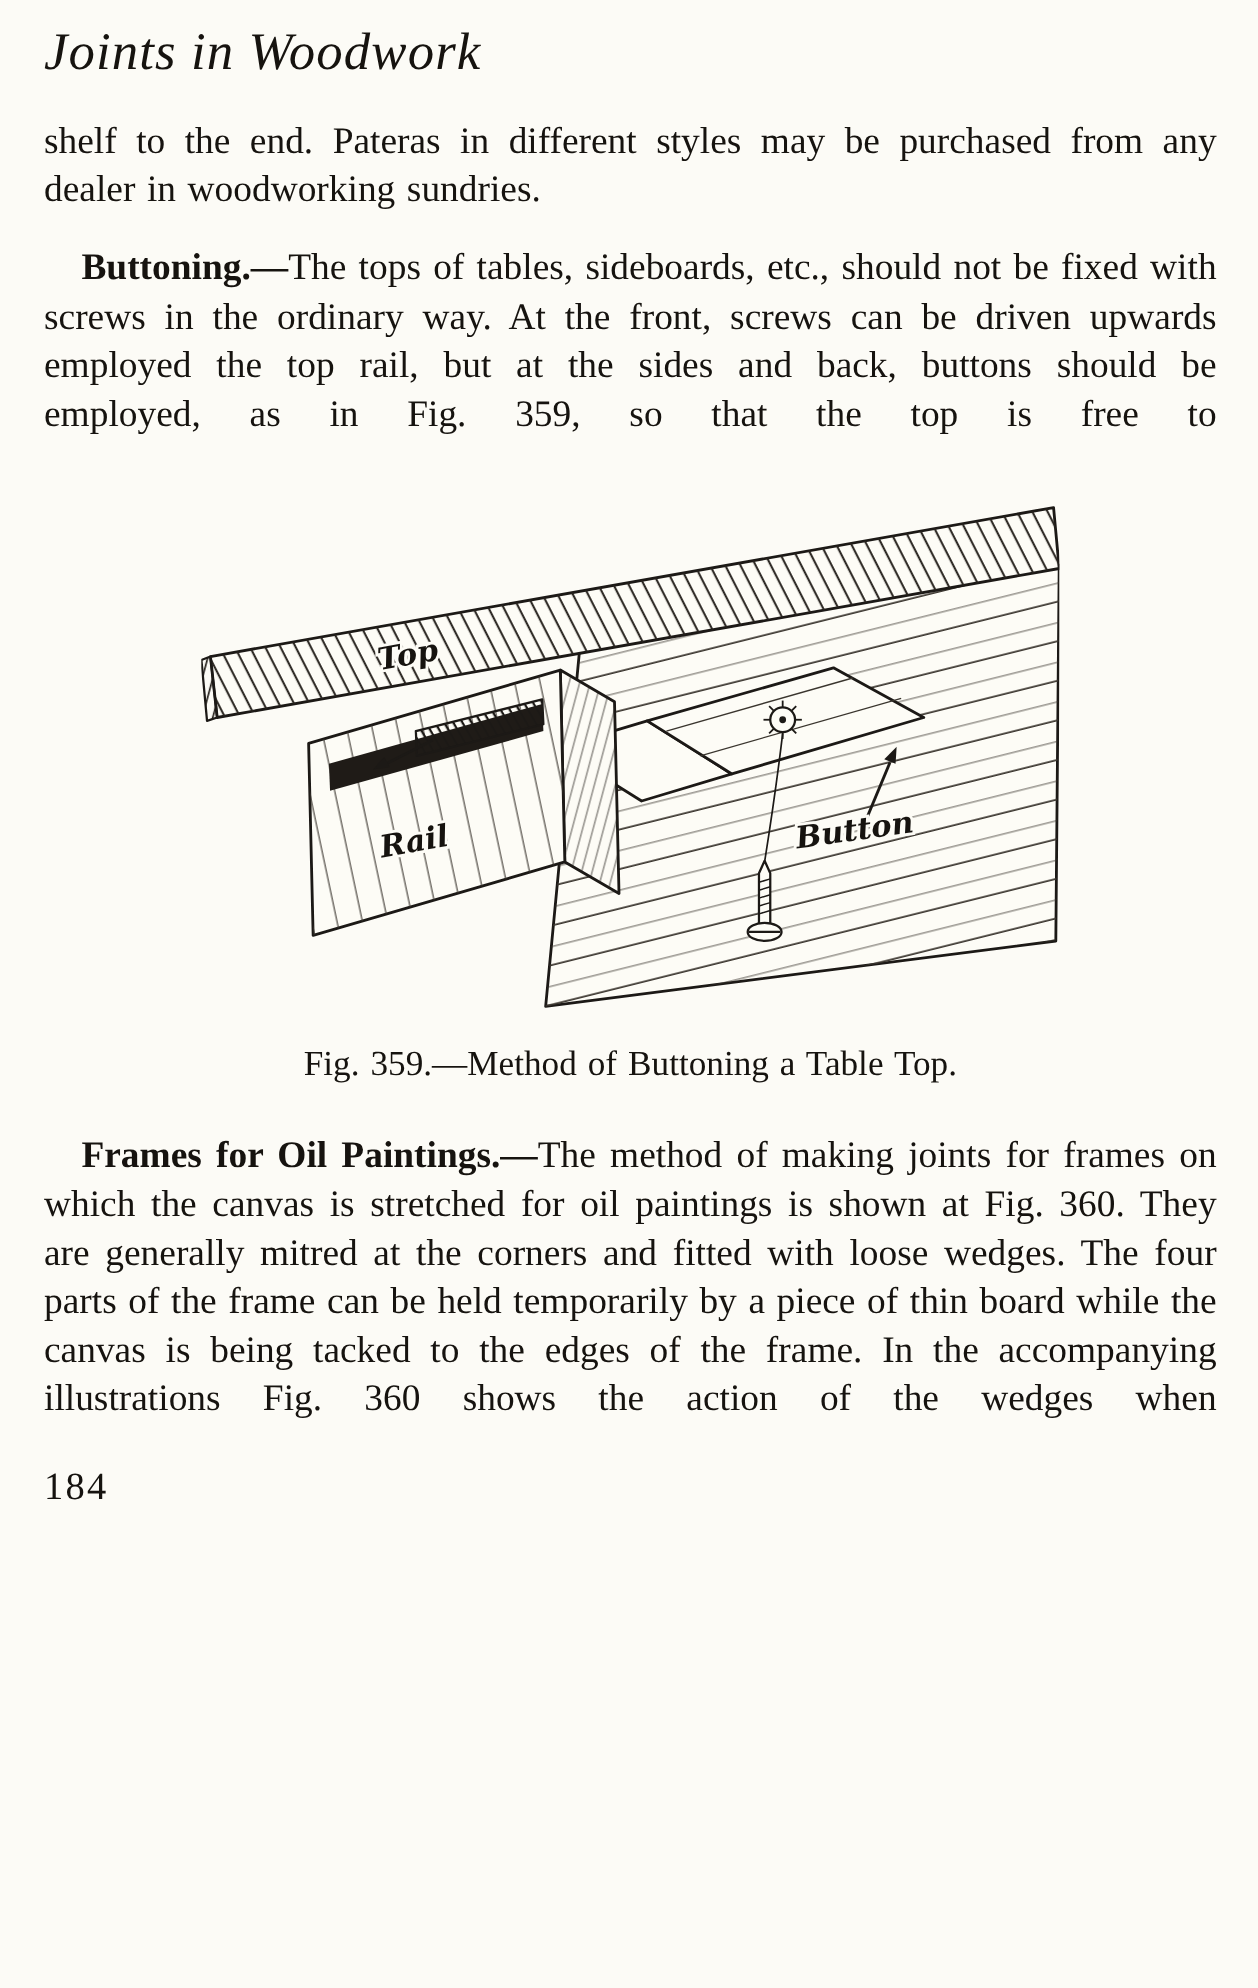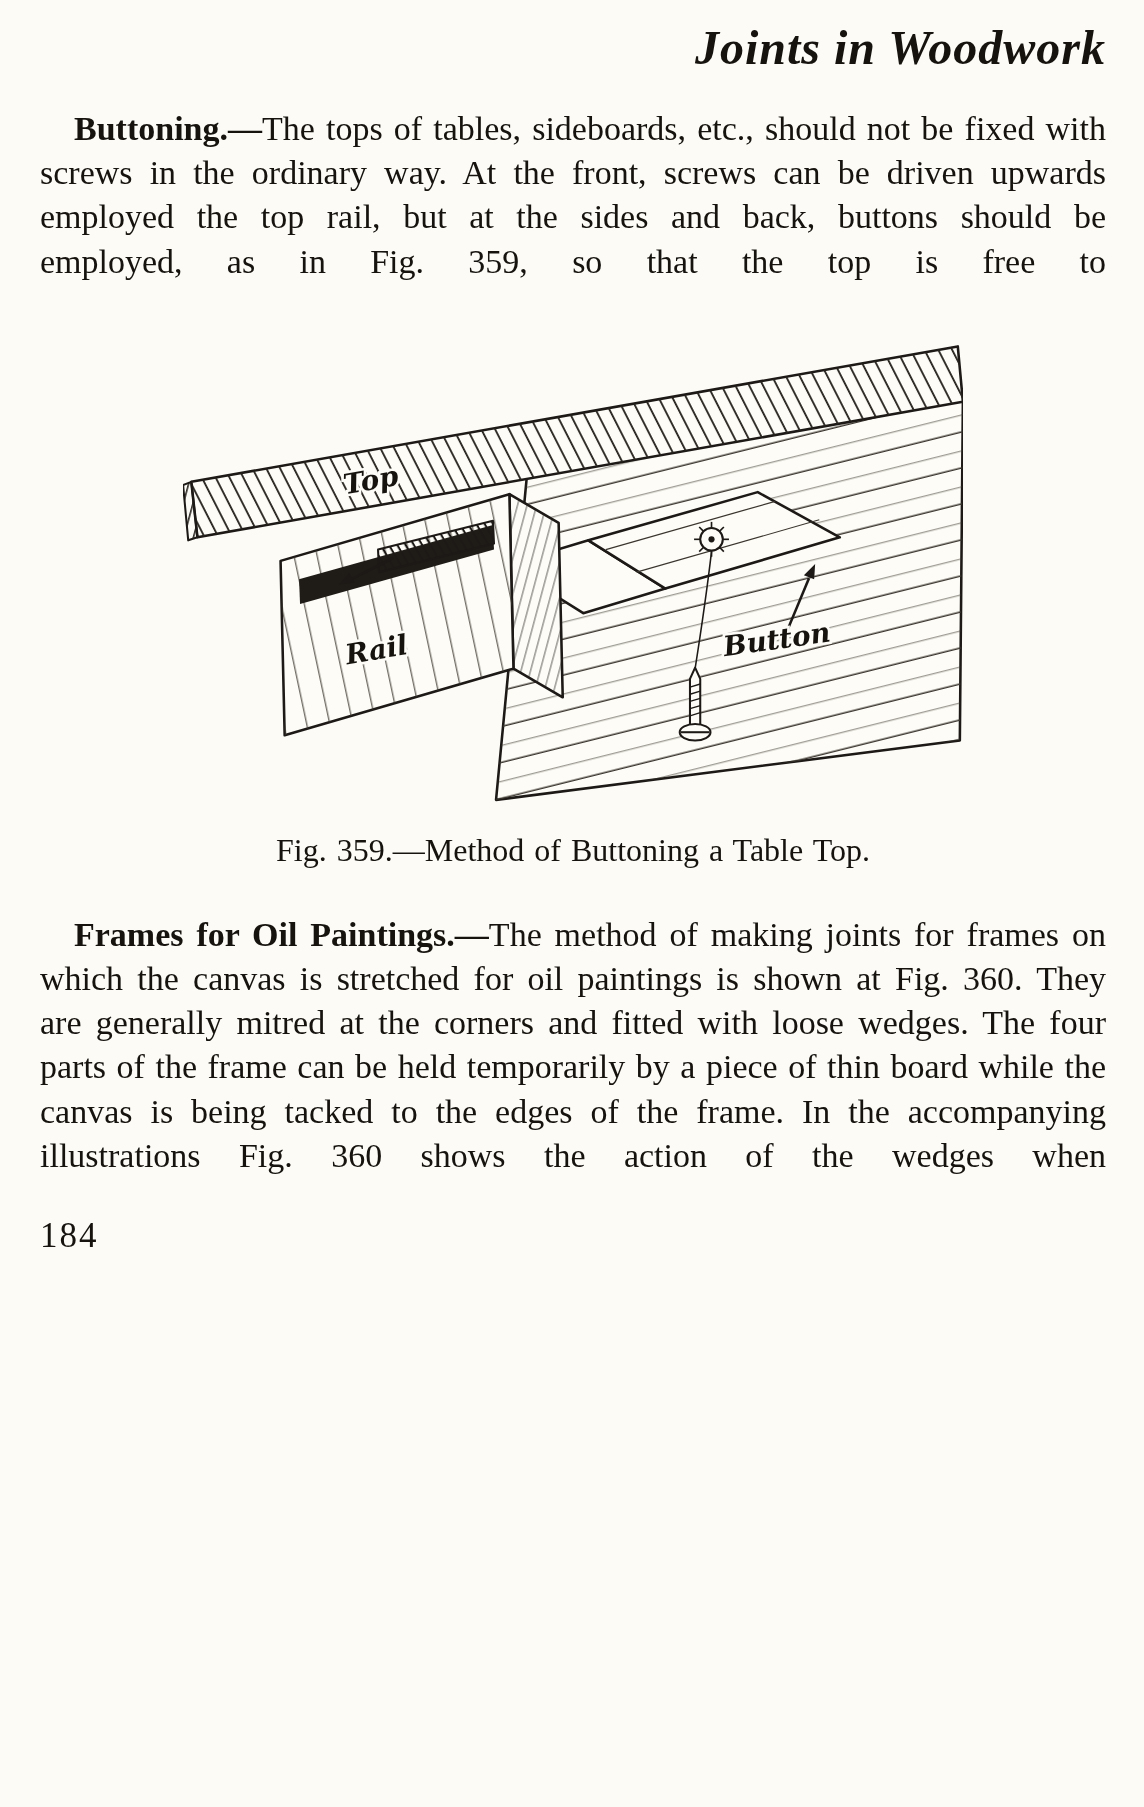--- a/index.html
+++ b/index.html
@@ -8,23 +8,23 @@
     width: 1144px;
     height: 1807px;
     box-sizing: border-box;
     padding: 14px 38px 0 40px;
     background: #fcfbf6;
     font-family: "Liberation Serif", serif;
     color: #16130f;
     overflow: hidden;
   }
   h1.book-title {
-    text-align: right;
+    text-align: left;
     font-style: italic;
-    font-weight: 700;
+    font-weight: 400;
     font-size: 48px;
     letter-spacing: 1px;
     margin: 6px 0 32px 0;
   }
   p.body-par {
     font-size: 34px;
     line-height: 1.30;
     margin: 0;
     text-align: justify;
     word-spacing: 2px;
@@ -62,20 +62,21 @@
     stroke-width: 5px;
   }
 </style>
 </head>
 <body>
 
 <div class="page">
 
   <h1 class="book-title">Joints in Woodwork</h1>
 
+  <p class="body-par mb"><span>shelf to the end.  Pateras in different styles may be purchased from any dealer in woodworking sundries.</span></p>
 
   <p class="body-par indent jlast"><b class="lead">Buttoning.—</b><span>The tops of tables, sideboards, etc., should not be fixed with screws in the ordinary way. At the front, screws can be driven upwards employed the top rail, but at the sides and back, buttons should be employed, as in Fig. 359, so that the top is free to</span></p>
 
   <figure class="fig">
     <svg width="780" height="472" viewBox="0 0 760 460" xmlns="http://www.w3.org/2000/svg">
       <defs>
         <pattern id="hatchFace" patternUnits="userSpaceOnUse" width="12" height="12" patternTransform="rotate(63)">
           <line x1="0" y1="1" x2="12" y2="1" stroke="#26221d" stroke-width="1.8"></line>
         </pattern>
         <pattern id="hatchEnd" patternUnits="userSpaceOnUse" width="9" height="9" patternTransform="rotate(105)">

